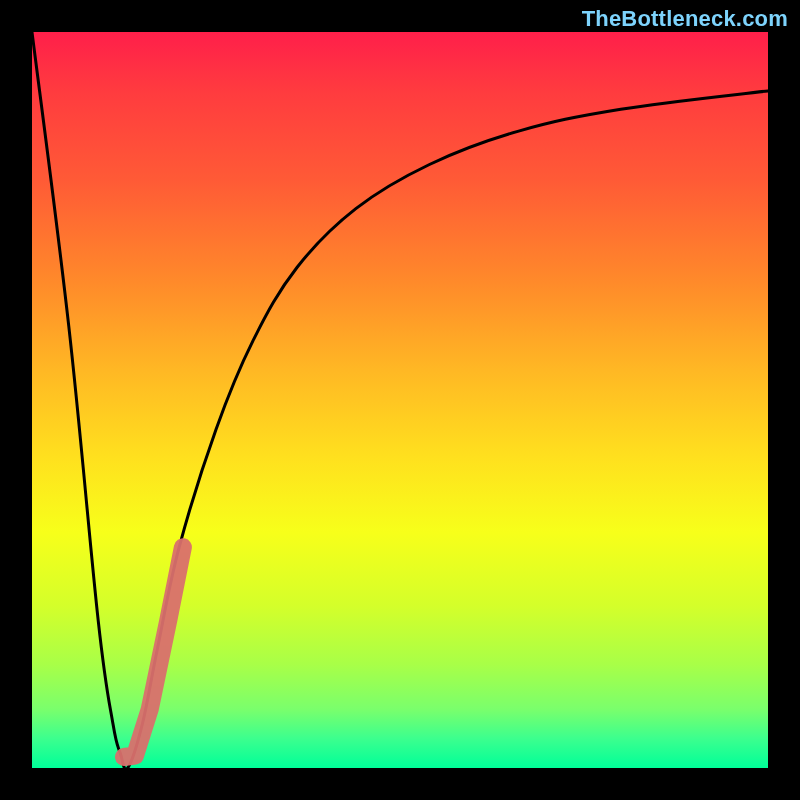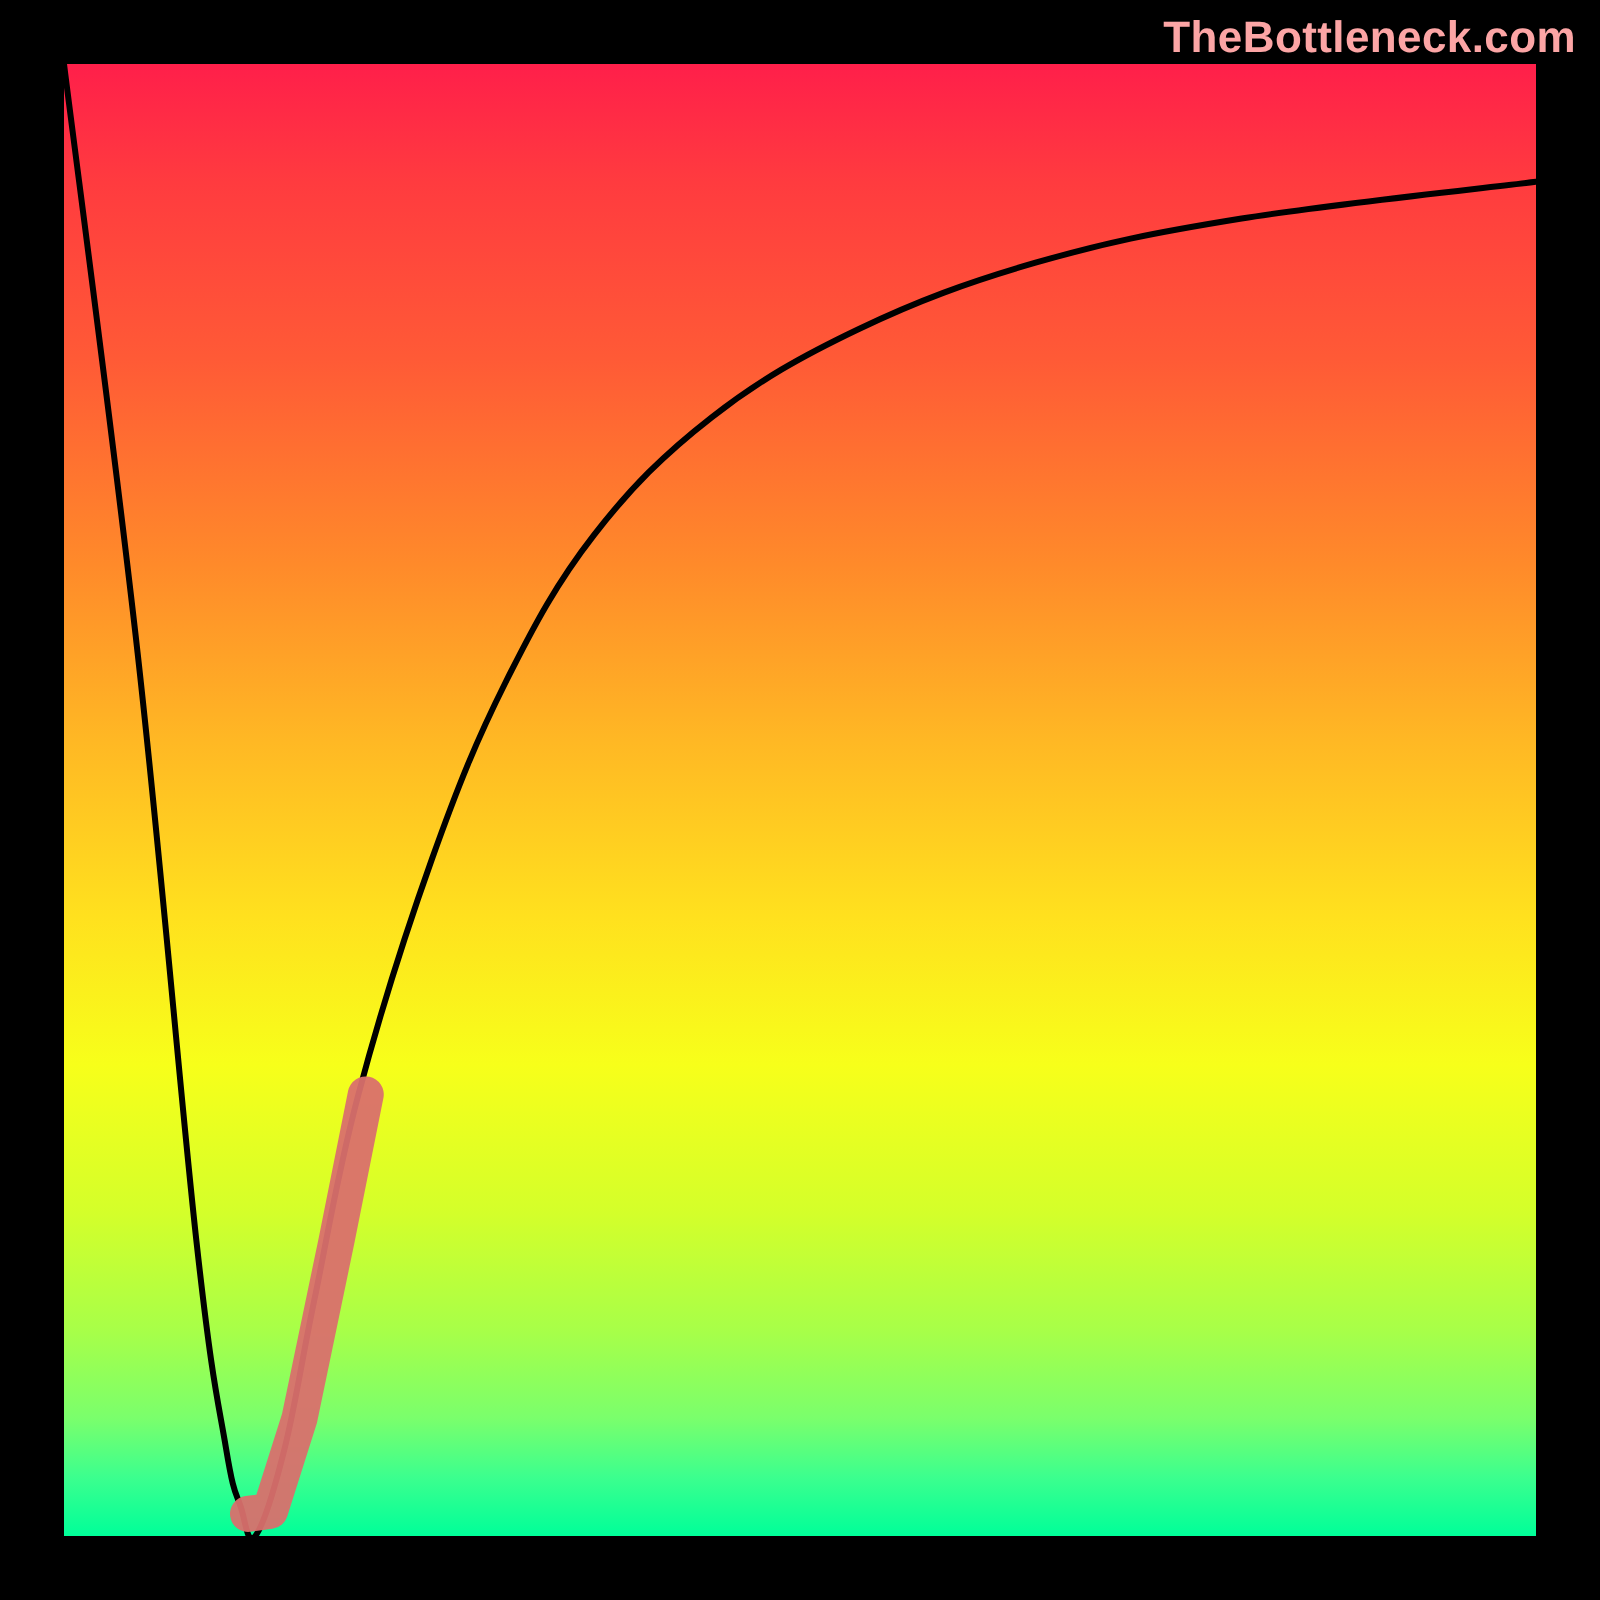--- a/index.html
+++ b/index.html
@@ -45,21 +45,21 @@
       #a8ff48 86%,
       #7aff6c 92%,
       #3cff8e 96%,
       #00ff99 100%
     );
   }
   .watermark {
     position: absolute;
     top: 6px;
     right: 12px;
-    color: #fca5a5;
+    color: #7dd3fc;
     font-size: 22px;
     font-weight: 600;
     letter-spacing: 0.2px;
     user-select: none;
   }
   svg.curves {
     position: absolute;
     left: 0;
     top: 0;
     width: 100%;

